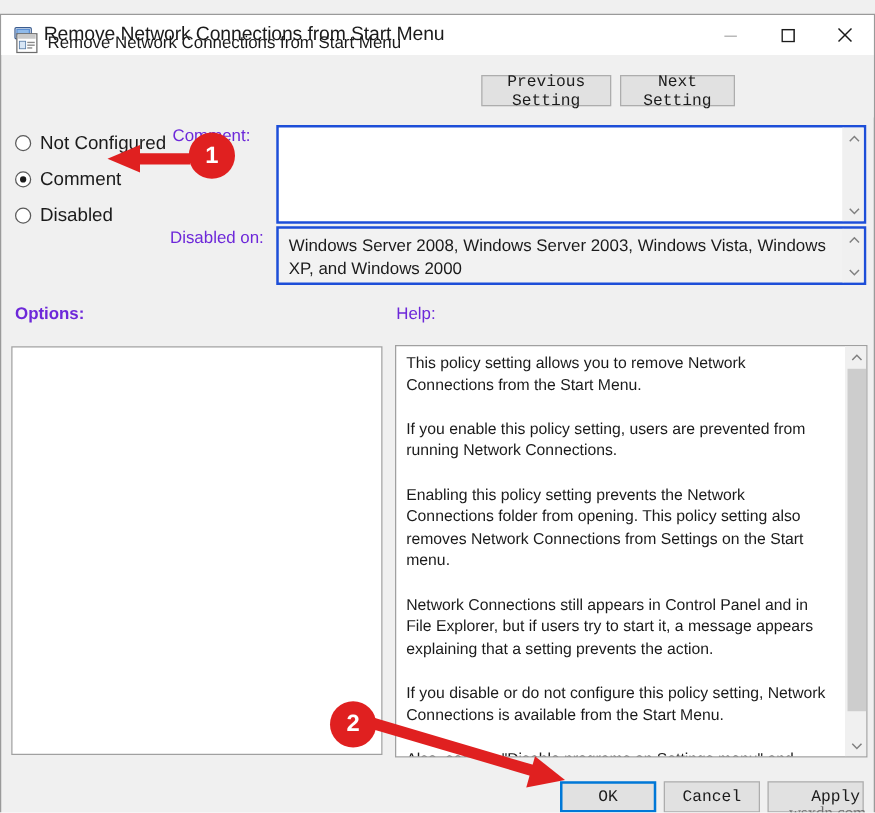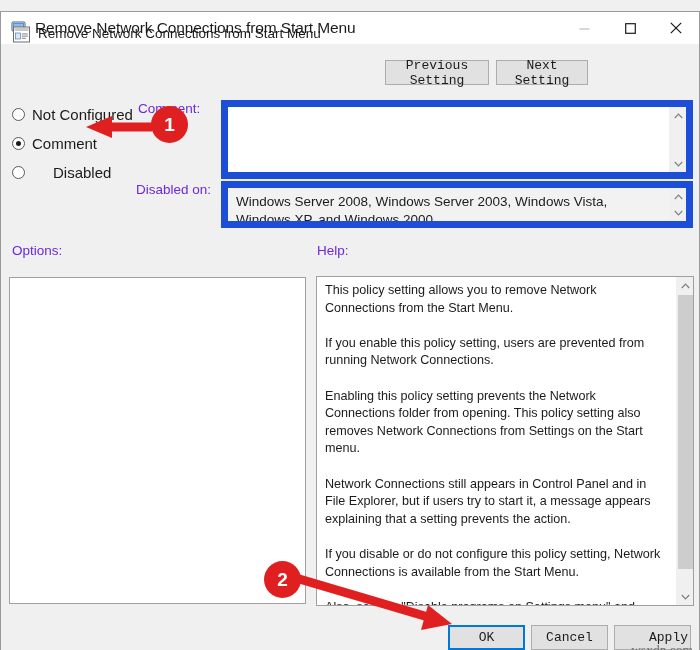--- a/index.html
+++ b/index.html
@@ -150,39 +150,39 @@
     border-radius: 50%;
     background: #1b1b1b;
   }
   .radio-label {
     font-size: 15px;
     color: #1b1b1b;
     white-space: nowrap;
   }
   #radio-not-configured { left: 11px; top: 93px; }
   #radio-enabled        { left: 11px; top: 122px; }
-  #radio-disabled       { left: 11px; top: 151px; gap: 21px; }
+  #radio-disabled       { left: 11px; top: 151px; }
 
   
   .field-label {
     position: absolute;
     font-size: 13.5px;
     color: #6d28d9;
     white-space: nowrap;
   }
   #comment-label      { left: 137px; top: 89px; }
   #supported-label    { left: 135px; top: 170px; }
-  #options-label      { left: 11px;  top: 231px; }
+  #options-label      { left: 11px;  top: 231px; font-weight: bold; }
   #help-label         { left: 316px; top: 231px; }
 
   
   .textbox {
     position: absolute;
     background: #ffffff;
-    border: 7px solid #1d4ed8;
+    border: 2px solid #1d4ed8;
     box-sizing: border-box;
     overflow: hidden;
   }
   #comment-box {
     left: 220px; top: 88px;
     width: 472px; height: 79px;
   }
   #supported-box {
     left: 220px; top: 169px;
     width: 472px; height: 47px;

